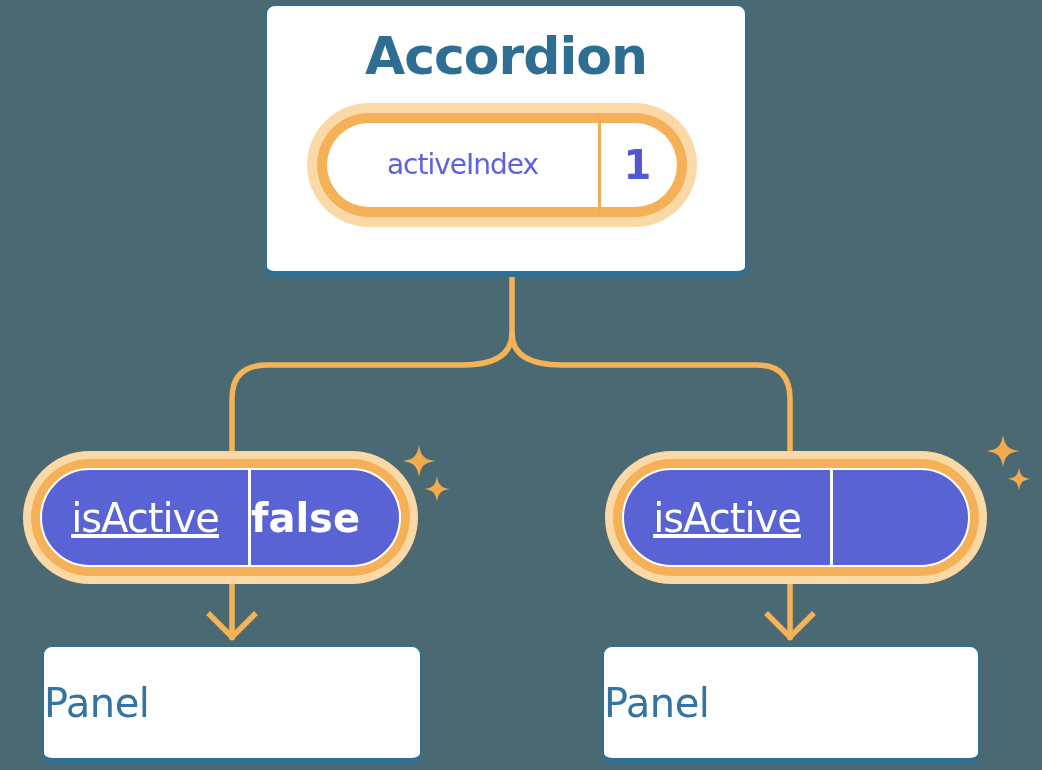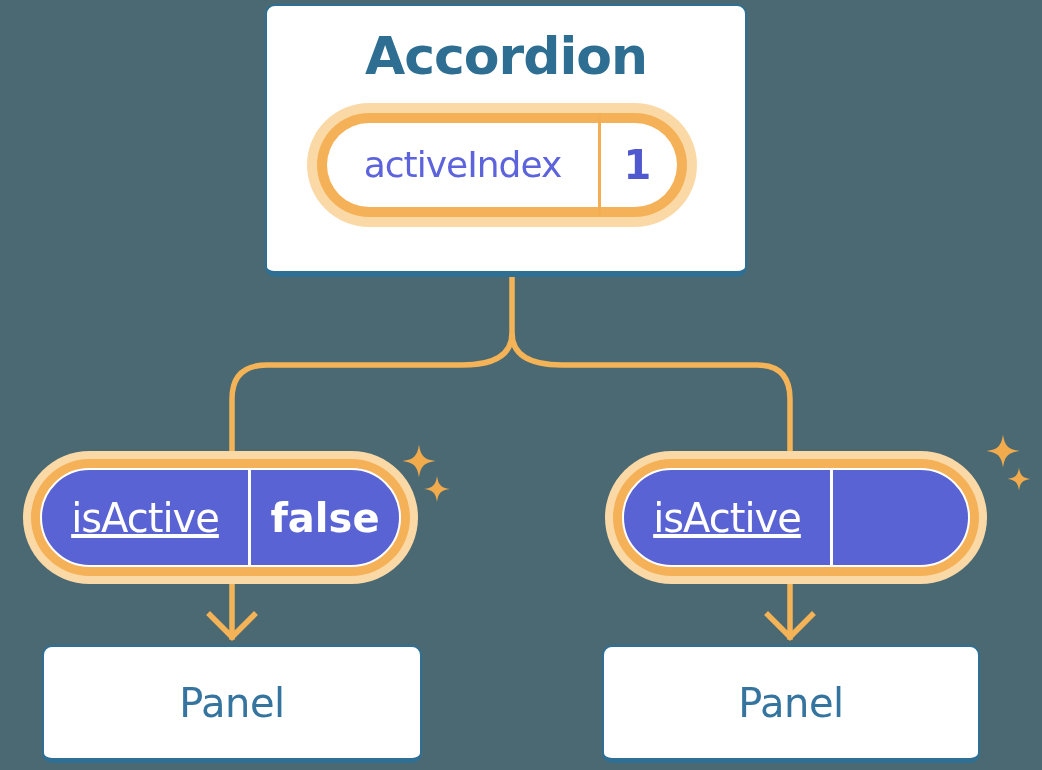--- a/index.html
+++ b/index.html
@@ -8,49 +8,49 @@
     font-family:"DejaVu Sans","Liberation Sans",sans-serif;
   }
   .overlay{position:absolute;left:0;top:0;width:1042px;height:770px;pointer-events:none;}
 
   
   .card{
     position:absolute;background:#ffffff;border:2px solid #2e6f93;border-radius:10px;
     box-sizing:border-box;
   }
   .card.accordion{left:265px;top:4px;width:482px;height:273px;border-bottom-width:6px;}
-  .card.panel{height:118px;border-bottom-width:5px;display:flex;align-items:center;justify-content:center;}
+  .card.panel{height:118px;border-bottom-width:5px;display:flex;align-items:center;}
   .card.panel.left{left:42px;top:645px;width:380px;}
   .card.panel.right{left:602px;top:645px;width:378px;}
 
   .accordion-title{
     position:absolute;left:265px;top:30px;width:482px;text-align:center;
     font-size:52px;font-weight:700;color:#2d6e92;letter-spacing:-1px;line-height:1;
   }
   .panel-title{font-size:40px;color:#35749f;letter-spacing:-0.5px;line-height:1;}
 
   
   .pill-glow{position:absolute;background:#fbd9a6;}
   .pill-ring{position:absolute;background:#f5b158;}
   .pill-body{position:absolute;display:flex;align-items:stretch;box-sizing:border-box;}
 
   
   .state-glow{left:307px;top:103px;width:390px;height:124px;border-radius:62px;}
   .state-ring{left:317px;top:113px;width:370px;height:104px;border-radius:52px;}
   .state-body{left:327px;top:123px;width:350px;height:84px;border-radius:42px;background:#ffffff;}
   .state-label-cell{width:271px;display:flex;align-items:center;justify-content:center;}
   .state-value-cell{flex:1;display:flex;align-items:center;justify-content:center;}
-  .state-label{font-size:36px;color:#5c63dc;letter-spacing:-1px;line-height:1;}
+  .state-label{font-size:28px;color:#5c63dc;letter-spacing:-1px;line-height:1;}
   .state-value{font-size:40px;font-weight:700;color:#5058d0;line-height:1;}
   .state-divider{position:absolute;left:598px;top:114px;width:3px;height:102px;background:#f3ad52;}
 
   
   .prop-body{background:#5a63d4;border:2px solid #ffffff;border-radius:54px;color:#fff;}
   .prop-label-cell{display:flex;align-items:center;justify-content:center;}
-  .prop-value-cell{flex:1;display:flex;align-items:center;justify-content:center;}
+  .prop-value-cell{flex:1;display:flex;align-items:center;justify-content:flex-start;}
   .prop-label{font-size:40px;color:#ffffff;letter-spacing:-1px;line-height:1;text-decoration:underline;}
   .prop-value{font-size:40px;font-weight:700;color:#ffffff;line-height:1;}
   .prop-divider{width:3px;background:#ffffff;}
 
   .b0 .pill-glow{left:23px;top:451px;width:395px;height:133px;border-radius:67px;}
   .b0 .pill-ring{left:31px;top:459px;width:379px;height:117px;border-radius:59px;}
   .b0 .pill-body{left:40px;top:468px;width:361px;height:99px;}
   .b0 .prop-label-cell{width:206px;}
 
   .b1 .pill-glow{left:605px;top:451px;width:382px;height:133px;border-radius:67px;}

